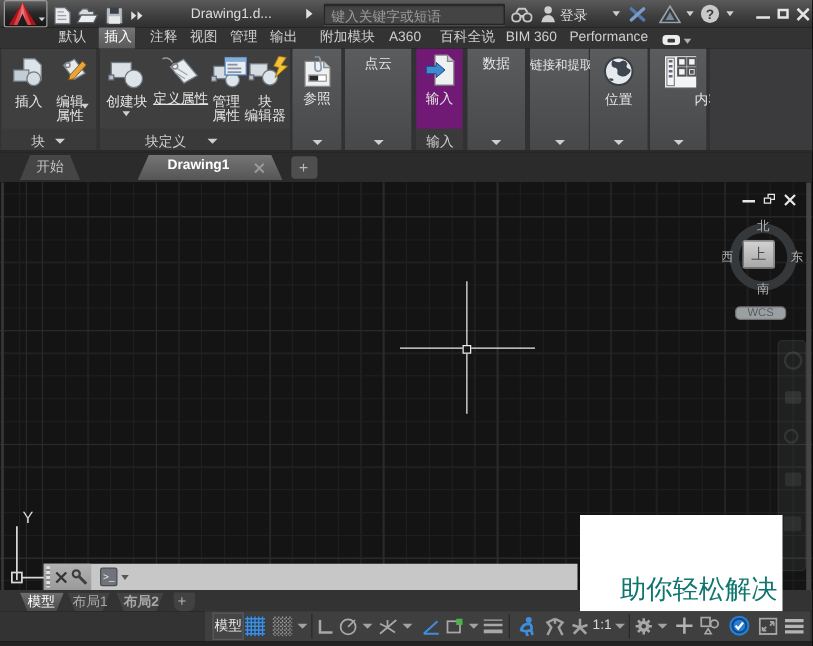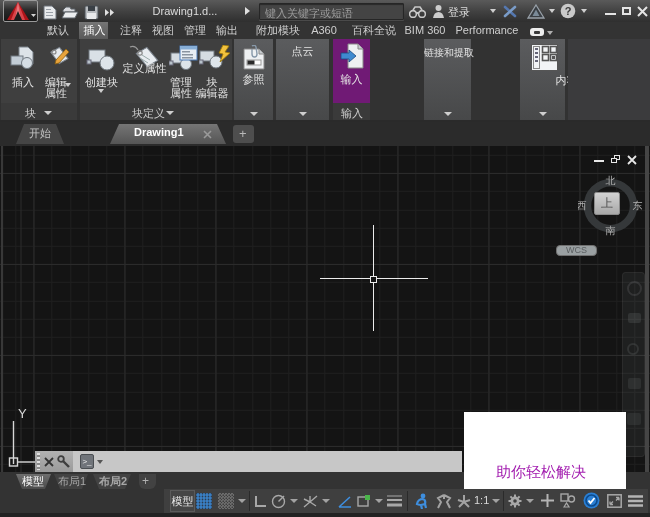--- a/index.html
+++ b/index.html
@@ -132,41 +132,41 @@
       <rect x="1" y="14" width="4" height="4" fill="#b8c2ca" stroke="#667"></rect>
     </svg>
     <div class="a lbl" style="left:1px;top:38px;width:41px;">创建块</div>
     <div class="a tri" style="left:18px;top:50px;border-left-width:3px;border-right-width:3px;"></div>
     <svg class="a" style="left:46px;top:6px;" width="34" height="30">
       <path d="M10,9 l10,-7 l12,12 l-10,7 z" fill="#e8ecf0" stroke="#78808a" transform="rotate(5 16 12)"></path>
       <circle cx="14" cy="8" r="2.2" fill="none" stroke="#888" stroke-width="1.2"></circle>
       <path d="M14,13 l8,5 M16,10 l8,5" stroke="#9aa" stroke-width="1"></path>
       <path d="M4,2 q5,-2 8,3" fill="none" stroke="#999" stroke-width="1.2"></path>
     </svg>
-    <div class="a lbl" style="left:42px;top:24px;width:45px;white-space:nowrap;">定义属性</div>
+    <div class="a lbl" style="left:42px;top:35px;width:45px;white-space:nowrap;text-decoration:underline;">定义属性</div>
     <svg class="a" style="left:89px;top:6px;" width="30" height="28">
       <rect x="2" y="8" width="13" height="10" fill="#d5dce2" stroke="#707880"></rect>
       <circle cx="17" cy="19" r="5.5" fill="#dde4ea" stroke="#707880"></circle>
       <rect x="11" y="1" width="17" height="14" fill="#e8eef4" stroke="#4a7ab8"></rect>
       <rect x="11" y="1" width="17" height="3.5" fill="#87aed6"></rect>
       <rect x="13" y="6" width="8" height="1.5" fill="#8a94a0"></rect>
       <rect x="13" y="9" width="11" height="1.5" fill="#8a94a0"></rect>
       <rect x="13" y="12" width="11" height="1.5" fill="#8a94a0"></rect>
       <rect x="0" y="16" width="4" height="4" fill="#b8c2ca" stroke="#667"></rect>
     </svg>
     <div class="a lbl" style="left:81px;top:38px;width:40px;">管理<br>属性</div>
     <svg class="a" style="left:119px;top:6px;" width="32" height="28">
       <rect x="1" y="6" width="14" height="10" fill="#d5dce2" stroke="#707880"></rect>
       <circle cx="17" cy="17" r="6" fill="#dde4ea" stroke="#707880"></circle>
       <rect x="0" y="15" width="4" height="4" fill="#b8c2ca" stroke="#667"></rect>
       <path d="M24,0 l6,1 l-4,6 l5,1 l-10,9 l3,-8 l-4,-1 z" fill="#f2c23e" stroke="#a07808" stroke-width="0.8"></path>
     </svg>
     <div class="a lbl" style="left:110px;top:38px;width:44px;">块<br>编辑器</div>
     <div class="a" style="left:0;top:64px;width:152px;height:17px;background:#3a3a3a;"></div>
-    <div class="a" style="left:52px;top:67px;color:#cfcfcf;text-align:right;">块定义</div>
+    <div class="a" style="left:36px;top:67px;color:#cfcfcf;text-align:right;">块定义</div>
     <div class="a tri" style="left:86px;top:72px;"></div>
   </div>
 
   <div class="a" style="left:276px;top:0;width:53px;height:81px;background:linear-gradient(#5b5c5e,#474849);">
     <div class="a lbl" style="left:0;top:7px;width:53px;">点云</div>
     <div class="a tri" style="left:23px;top:73px;"></div>
   </div>
 
   <div class="a" style="left:234px;top:0;width:39px;height:81px;background:linear-gradient(#5b5c5e,#474849);">
     <svg class="a" style="left:8px;top:6px;" width="24" height="26">
@@ -184,26 +184,39 @@
     <svg class="a" style="left:7px;top:4px;" width="24" height="26">
       <path d="M8,1 h10 l5,5 v19 h-15 z" fill="#eef0f2" stroke="#888"></path>
       <path d="M18,1 l0,5 l5,0" fill="#c8ccd0" stroke="#888"></path>
       <path d="M1,10 h8 v-3 l7,6 l-7,6 v-3 h-8 z" fill="#3f8ad0" stroke="#1a4a80" stroke-width="0.8"></path>
     </svg>
     <div class="a lbl" style="left:0;top:35px;width:37px;">输入</div>
     <div class="a" style="left:0;top:64px;width:37px;height:17px;background:#3a3a3a;"></div>
     <div class="a" style="left:8px;top:67px;color:#cfcfcf;">输入</div>
   </div>
 
+  <div class="a" style="left:374px;top:0;width:46px;height:81px;background:linear-gradient(#5b5c5e,#474849);">
+    <div class="a lbl" style="left:0;top:7px;width:46px;">数据</div>
+    <div class="a tri" style="left:19px;top:73px;"></div>
+  </div>
 
   <div class="a" style="left:424px;top:0;width:47px;height:81px;background:linear-gradient(#5b5c5e,#474849);">
     <div class="a lbl" style="left:0;top:8px;width:47px;font-size:10px;white-space:nowrap;">链接和提取</div>
     <div class="a tri" style="left:20px;top:73px;"></div>
   </div>
 
+  <div class="a" style="left:472px;top:0;width:46px;height:81px;background:linear-gradient(#5b5c5e,#474849);">
+    <svg class="a" style="left:11px;top:6px;" width="24" height="24">
+      <circle cx="12" cy="12" r="11" fill="#e4eaee" stroke="#3a3f44" stroke-width="1.6"></circle>
+      <path d="M7,3 q5,3 7,1 q3,-2 5,2 q-2,3 1,4 q3,1 0,4 q-3,3 -6,2 q-4,-1 -3,-4 q0,-3 -3,-3 q-3,-1 -1,-6 z" fill="#3d4650"></path>
+      <path d="M4,18 q3,-1 4,1 q-2,2 -4,-1 z" fill="#3d4650"></path>
+    </svg>
+    <div class="a lbl" style="left:0;top:36px;width:46px;">位置</div>
+    <div class="a tri" style="left:19px;top:73px;"></div>
+  </div>
 
   <div class="a" style="left:520px;top:0;width:45px;height:81px;background:linear-gradient(#5b5c5e,#474849);">
     <svg class="a" style="left:11px;top:5px;" width="27" height="27">
       <rect x="0.5" y="0.5" width="26" height="26" fill="#f2f4f6" stroke="#555"></rect>
       <rect x="2.5" y="2.5" width="6" height="22" fill="none" stroke="#888" stroke-width="1"></rect>
       <rect x="4" y="4" width="3" height="2" fill="#667"></rect>
         <rect x="4" y="8" width="3" height="2" fill="#667"></rect>
       <rect x="4" y="12" width="3" height="2" fill="#667"></rect>
         <rect x="4" y="16" width="3" height="2" fill="#667"></rect>
       <rect x="11.5" y="2.5" width="6" height="6" fill="none" stroke="#555" stroke-width="1.6"></rect>
@@ -251,21 +264,21 @@
     </svg>
 
   <svg class="a" style="left:578px;top:25px;" width="70" height="90">
     <circle cx="32.5" cy="34.7" r="23" fill="none" stroke="#35383a" stroke-width="7.5"></circle>
     <text x="32.5" y="13" text-anchor="middle" font-size="10" fill="#b4b4b4">北</text>
     <text x="3.5" y="38" text-anchor="middle" font-size="10" fill="#b4b4b4">西</text>
     <text x="59.5" y="38" text-anchor="middle" font-size="10" fill="#b4b4b4">东</text>
     <text x="32.5" y="63" text-anchor="middle" font-size="10" fill="#b4b4b4">南</text>
   </svg>
   <div class="a" style="left:594px;top:46px;width:26px;height:23px;background:linear-gradient(#d2d2d2,#a8a8a8);border:1px solid #8a8a8a;border-radius:2px;color:#4e4e4e;text-align:center;line-height:21px;font-size:12px;">上</div>
-  <div class="a" style="left:556px;top:99px;width:41px;height:11px;background:#9aa0a2;border:1px solid #707070;border-radius:4px;color:#5a5e60;font-size:9px;line-height:9px;text-align:center;">WCS</div>
+  <div class="a" style="left:588px;top:99px;width:41px;height:11px;background:#9aa0a2;border:1px solid #707070;border-radius:4px;color:#5a5e60;font-size:9px;line-height:9px;text-align:center;">WCS</div>
 
   <div class="a" style="left:622px;top:126px;width:23px;height:185px;background:rgba(140,146,152,0.10);border:1px solid rgba(200,200,200,0.07);border-radius:4px;">
     <div class="a" style="left:4px;top:8px;width:15px;height:15px;border:2px solid rgba(190,195,200,0.13);border-radius:50%;"></div>
     <div class="a" style="left:5px;top:40px;width:13px;height:10px;background:rgba(190,195,200,0.12);border-radius:2px;"></div>
     <div class="a" style="left:4px;top:70px;width:12px;height:12px;border:2px solid rgba(190,195,200,0.12);border-radius:50%;"></div>
     <div class="a" style="left:5px;top:105px;width:13px;height:11px;background:rgba(190,195,200,0.10);border-radius:2px;"></div>
     <div class="a" style="left:4px;top:140px;width:14px;height:12px;background:rgba(190,195,200,0.09);border-radius:2px;"></div>
   </div>
 
   <div class="a" style="left:319.5px;top:132.3px;width:108px;height:1px;background:#ececec;"></div>
@@ -300,21 +313,21 @@
   <div class="a" style="left:22px;top:2px;color:#fff;">模型</div>
   <div class="a" style="left:54px;top:2px;width:34px;height:15px;background:#424242;clip-path:polygon(0 0,100% 0,calc(100% - 6px) 100%,6px 100%);border-radius:0 0 6px 6px;"></div>
   <div class="a" style="left:58px;top:2px;color:#a8a8a8;">布局1</div>
   <div class="a" style="left:93px;top:2px;width:38px;height:15px;background:#424242;clip-path:polygon(0 0,100% 0,calc(100% - 6px) 100%,6px 100%);border-radius:0 0 6px 6px;"></div>
   <div class="a" style="left:99px;top:2px;color:#a8a8a8;font-weight:bold;">布局2</div>
   <div class="a" style="left:139px;top:2px;width:17px;height:15px;background:#424242;border-radius:0 0 6px 6px;"></div>
   <div class="a" style="left:142px;top:2px;color:#b0b0b0;font-size:12px;">+</div>
 </div>
 
 <div class="a" style="left:464px;top:412px;width:162px;height:78px;background:#ffffff;">
-  <div class="a" style="left:-4px;top:52px;width:162px;text-align:center;color:#a21caf;font-size:15px;line-height:15px;white-space:nowrap;">助你轻松解决</div>
+  <div class="a" style="left:-4px;top:52px;width:162px;text-align:right;color:#0f766e;font-size:21px;line-height:15px;white-space:nowrap;">助你轻松解决</div>
 </div>
 
 <div class="a" style="left:0;top:489px;width:650px;height:24px;background:#333333;">
   <div class="a" style="left:164px;top:0;width:484px;height:24px;background:#3f3f3f;"></div>
   <div class="a" style="left:170px;top:1px;width:25px;height:22px;border:1px solid #5a5a5a;background:#454545;color:#e8e8e8;text-align:center;line-height:21px;">模型</div>
 
   <svg class="a" style="left:196px;top:4px;" width="16" height="16">
     <rect x="0" y="0" width="16" height="16" fill="#2c3d50"></rect>
     <path d="M2,0 V16 M5,0 V16 M8,0 V16 M11,0 V16 M14,0 V16 M0,2 H16 M0,5 H16 M0,8 H16 M0,11 H16 M0,14 H16" stroke="#3e8ede" stroke-width="1.2"></path>
   </svg>

